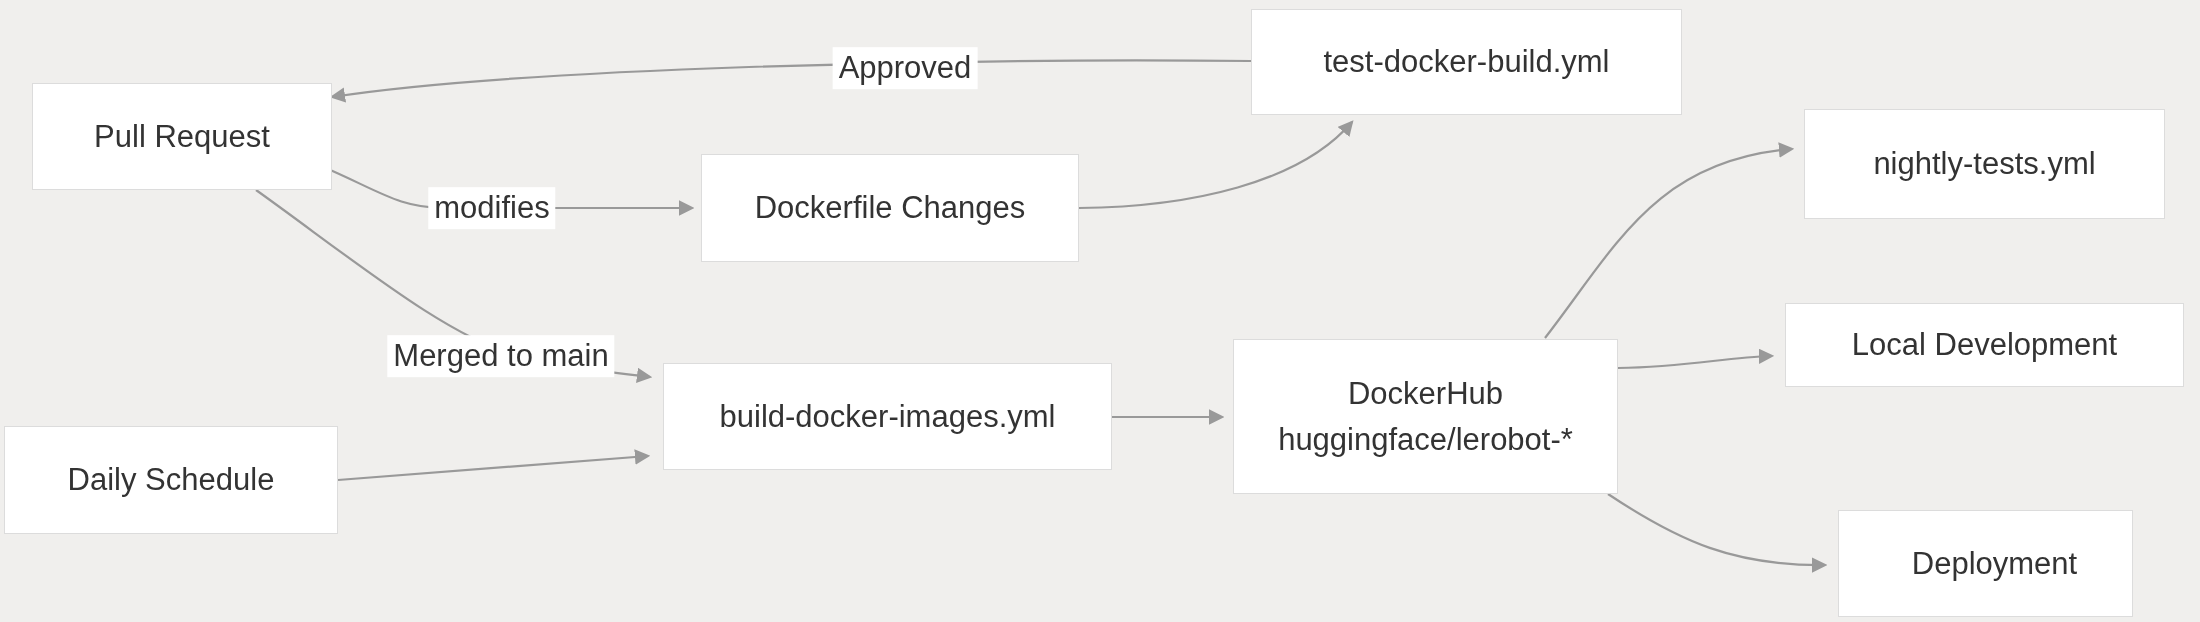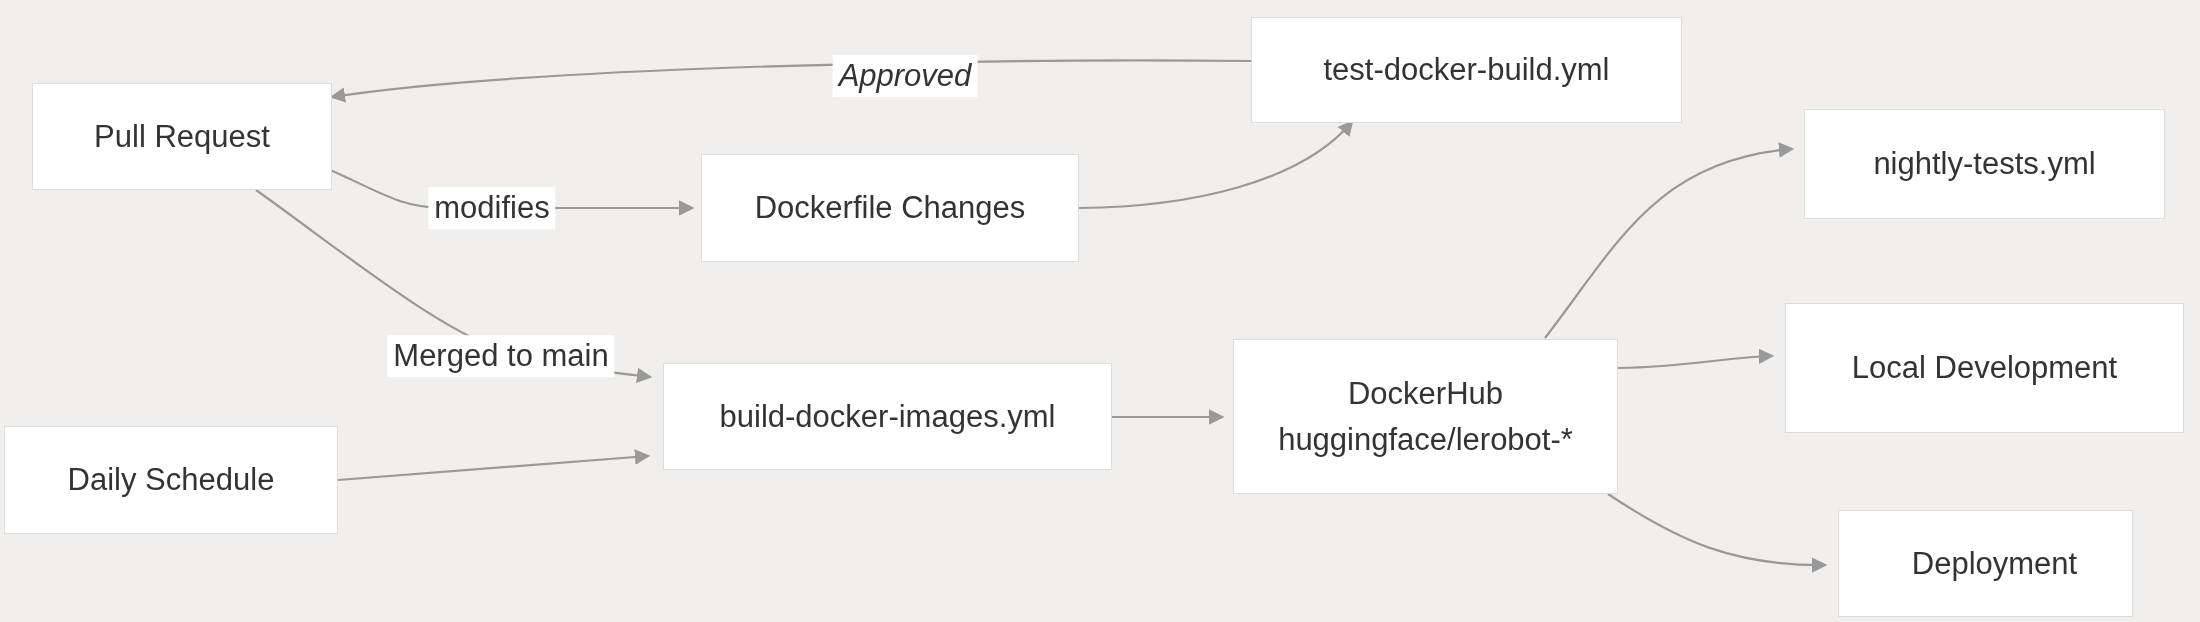--- a/index.html
+++ b/index.html
@@ -80,38 +80,38 @@
   <div>
       <div class="node" style="left: 21px; top: 83px; width: 300px; height: 107px; margin-left: 11px;">
         <div>Pull Request</div>
       </div>
       <div class="node" style="left: 4px; top: 426px; width: 334px; height: 108px;">
         <div>Daily Schedule</div>
       </div>
       <div class="node" style="left: 701px; top: 154px; width: 378px; height: 108px;">
         <div>Dockerfile Changes</div>
       </div>
-      <div class="node" style="left: 1251px; top: 9px; width: 431px; height: 106px; margin-top: 8px;">
+      <div class="node" style="left: 1251px; top: 9px; width: 431px; height: 106px;">
         <div>test-docker-build.yml</div>
       </div>
       <div class="node" style="left: 663px; top: 363px; width: 449px; height: 107px;">
         <div>build-docker-images.yml</div>
       </div>
       <div class="node" style="left: 1233px; top: 339px; width: 385px; height: 155px;">
         <div>DockerHub</div>
         <div>huggingface/lerobot-*</div>
       </div>
       <div class="node" style="left: 1804px; top: 93px; width: 361px; height: 110px; margin-top: 16px;">
         <div>nightly-tests.yml</div>
       </div>
-      <div class="node" style="left: 1785px; top: 303px; width: 399px; height: 130px;">
+      <div class="node" style="left: 1785px; top: 303px; width: 399px; height: 84px;">
         <div>Local Development</div>
       </div>
       <div class="node" style="left: 1838px; top: 510px; width: 295px; height: 107px; padding-left: 18px;">
         <div>Deployment</div>
       </div>
     </div>
   <div>
-      <div class="edge-label" style="left: 905px; top: 76px; font-style: italic;">Approved</div>
+      <div class="edge-label" style="left: 905px; top: 68px;">Approved</div>
       <div class="edge-label" style="left: 492px; top: 208px;">modifies</div>
       <div class="edge-label" style="left: 501px; top: 356px;">Merged to main</div>
     </div>
 </div>
 
 </body></html>

